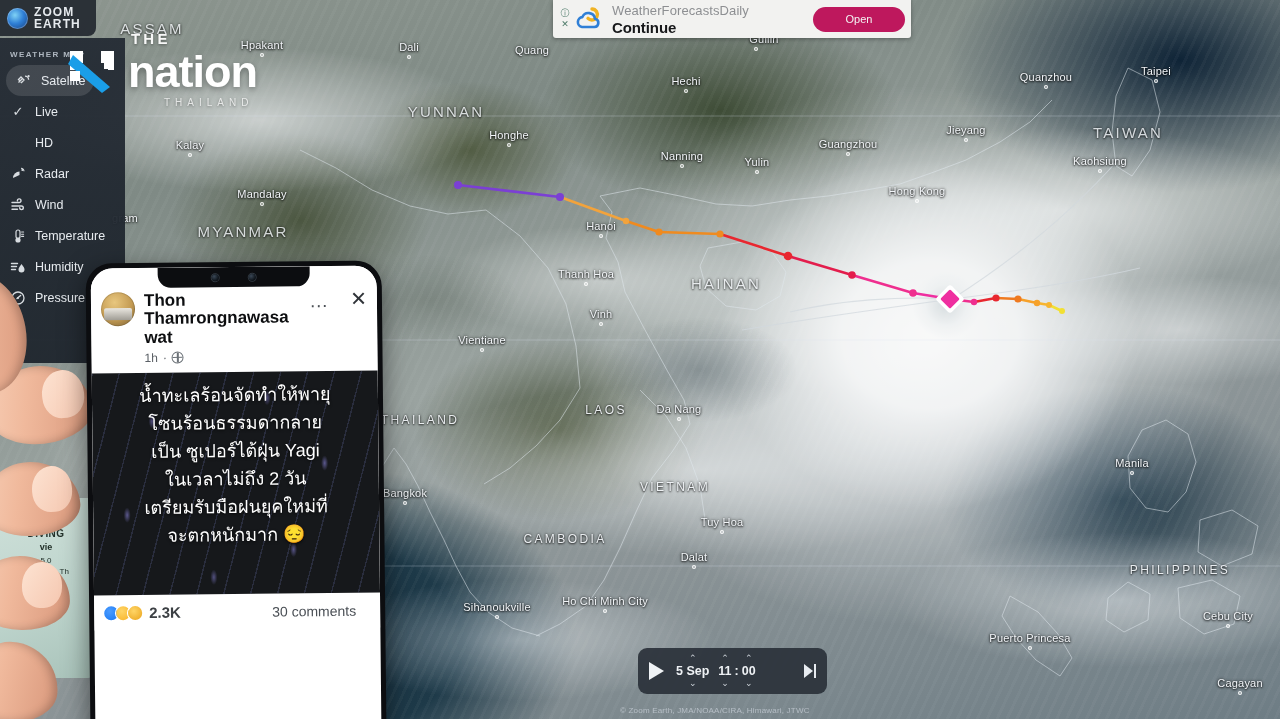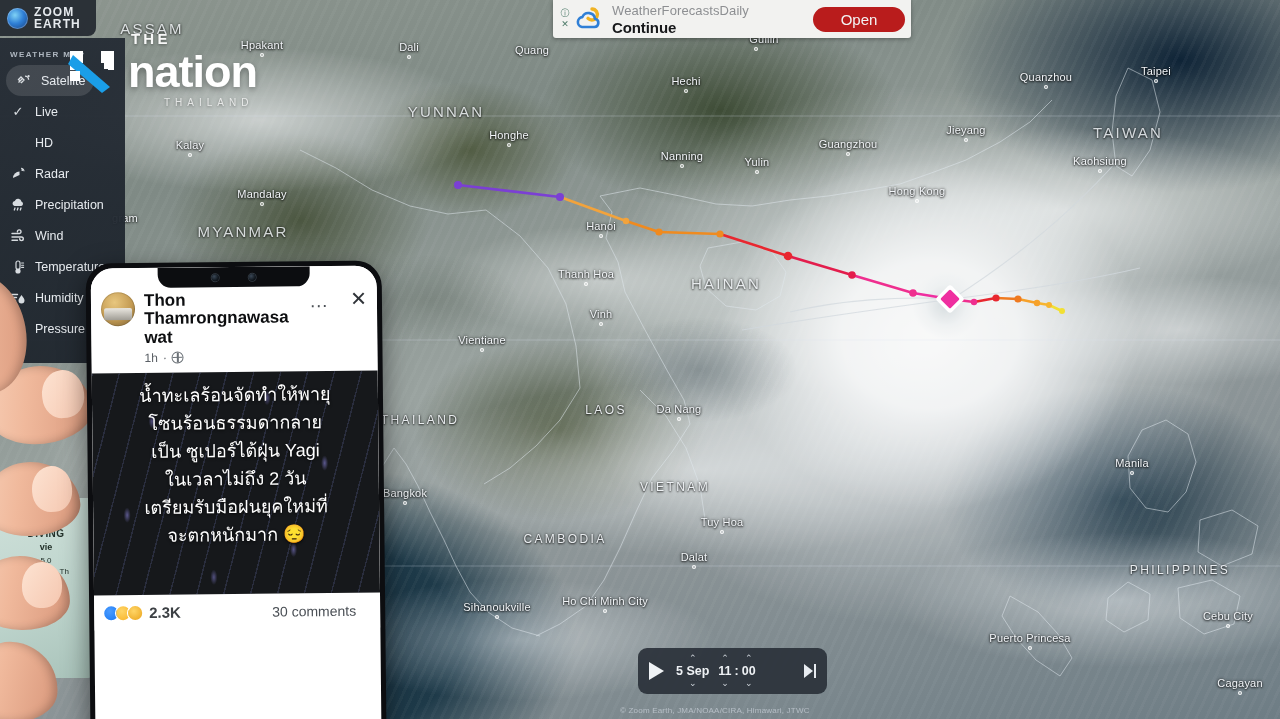--- a/index.html
+++ b/index.html
@@ -197,23 +197,23 @@
   .promo-brand {
     font-size: 13px; color: #8d8f92; letter-spacing: .1px;
     white-space: nowrap; overflow: hidden; text-overflow: ellipsis;
   }
   .promo-title {
     font-size: 15px; font-weight: 700; color: #17181a; letter-spacing: -.1px;
     margin-top: 1px;
   }
   .promo-open {
     flex: none; width: 92px; height: 25px;
-    background: #b91c1c; color: #f3f3f3;
+    background: #be185d; color: #f3f3f3;
     border: none; border-radius: 13px;
-    font-size: 15px; font-family: inherit;
+    font-size: 11px; font-family: inherit;
     cursor: pointer;
   }
 
   
   .timeline {
     position: absolute; left: 638px; top: 648px;
     width: 189px; height: 46px;
     background: rgba(42,49,57,.92);
     border-radius: 9px;
     display: flex; align-items: center;
@@ -609,29 +609,20 @@
               <path d="M3 12 a6.5 6.5 0 0 1 6.5 -6.5 L9.5 9 z" fill="#e7ebef"></path>
               <circle cx="12.4" cy="4" r="1.1" fill="#e7ebef"></circle>
               <path d="M11 2.2 a3 3 0 0 1 3 3" stroke="#e7ebef" stroke-width="1.1" fill="none"></path>
             </svg>
           </span>
           <span>Radar</span>
         </div>
         <div class="menu-item">
           <span class="ic">
             <svg width="16" height="16" viewBox="0 0 16 16">
-              <path d="M4.5 9 a2.6 2.6 0 0 1 .3 -5.1 a3.6 3.6 0 0 1 6.8 .9 a2.2 2.2 0 0 1 -.3 4.2 z" fill="#e7ebef"></path>
-              <path d="M5 11 l-.7 2 M8 11 l-.7 2 M11 11 l-.7 2" stroke="#e7ebef" stroke-width="1.3" stroke-linecap="round"></path>
-            </svg>
-          </span>
-          <span>Precipitation</span>
-        </div>
-        <div class="menu-item">
-          <span class="ic">
-            <svg width="16" height="16" viewBox="0 0 16 16">
               <path d="M2 5.5 h7.2 a1.8 1.8 0 1 0 -1.8 -1.8" stroke="#e7ebef" stroke-width="1.4" fill="none" stroke-linecap="round"></path>
               <path d="M2 9 h9.5 a1.8 1.8 0 1 1 -1.8 1.8" stroke="#e7ebef" stroke-width="1.4" fill="none" stroke-linecap="round"></path>
               <path d="M2 12.3 h5.5" stroke="#e7ebef" stroke-width="1.4" stroke-linecap="round"></path>
             </svg>
           </span>
           <span>Wind</span>
         </div>
         <div class="menu-item">
           <span class="ic">
             <svg width="16" height="16" viewBox="0 0 16 16">

